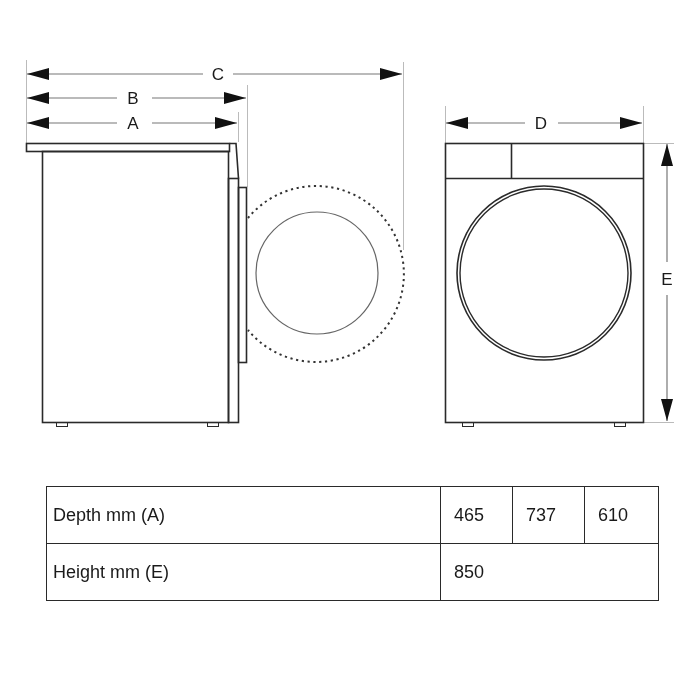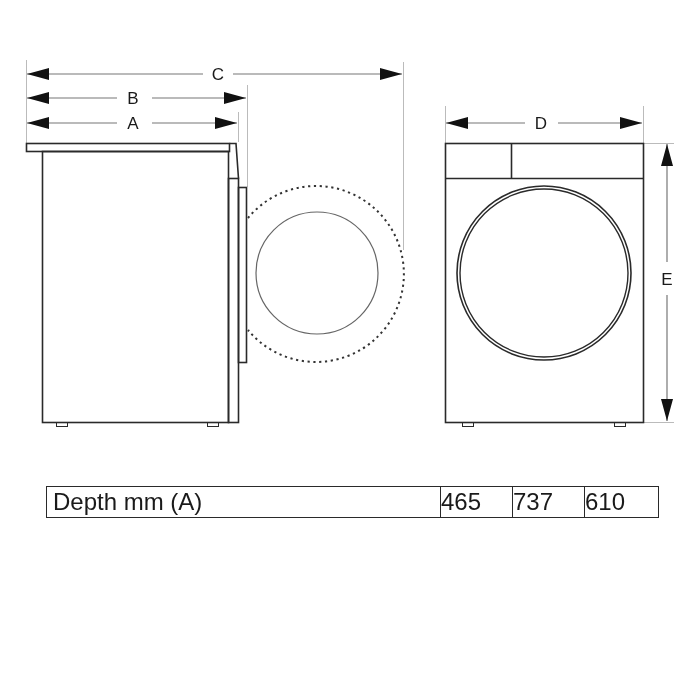--- a/index.html
+++ b/index.html
@@ -2,21 +2,21 @@
 <html><head>
   <meta charset="utf-8">
   <style>
     html, body { margin: 0; padding: 0; background: #ffffff; }
     body { width: 700px; height: 700px; position: relative; overflow: hidden;
            font-family: "Liberation Sans", sans-serif; color: #1a1a1a; }
     #diagram { position: absolute; left: 0; top: 0; width: 700px; height: 460px; }
     .dim-label { font-family: "Liberation Sans", sans-serif; font-size: 17px; fill: #1a1a1a; }
     #spec-table { position: absolute; left: 46px; top: 486px; border-collapse: collapse;
                   table-layout: fixed; width: 612px; }
-    #spec-table td { border: 1.5px solid #2a2a2a; height: 30px; padding: 0; font-size: 24px;
+    #spec-table td { border: 1.5px solid #2a2a2a; height: 30px; padding: 13px; font-size: 18px;
                      line-height: 30px; white-space: nowrap; overflow: hidden; margin-top: 39px; }
     #spec-table td.label { padding-left: 6px; text-align: left; }
     #spec-table td.val { text-align: left; }
     col.c-label { width: 394px; }
     col.c-v { width: 72px; }
     col.c-v3 { width: 74px; }
   </style>
 </head>
 <body>
 
@@ -112,14 +112,18 @@
       <col class="c-v">
       <col class="c-v3">
   </colgroup>
   <tbody>
     <tr>
       <td class="label">Depth mm (A)</td>
       <td class="val">465</td>
       <td class="val">737</td>
       <td class="val">610</td>
     </tr>
+    <tr>
+      <td class="label">Height mm (E)</td>
+      <td class="val" colspan="3">850</td>
+    </tr>
   </tbody>
 </table>
 
 </body></html>

